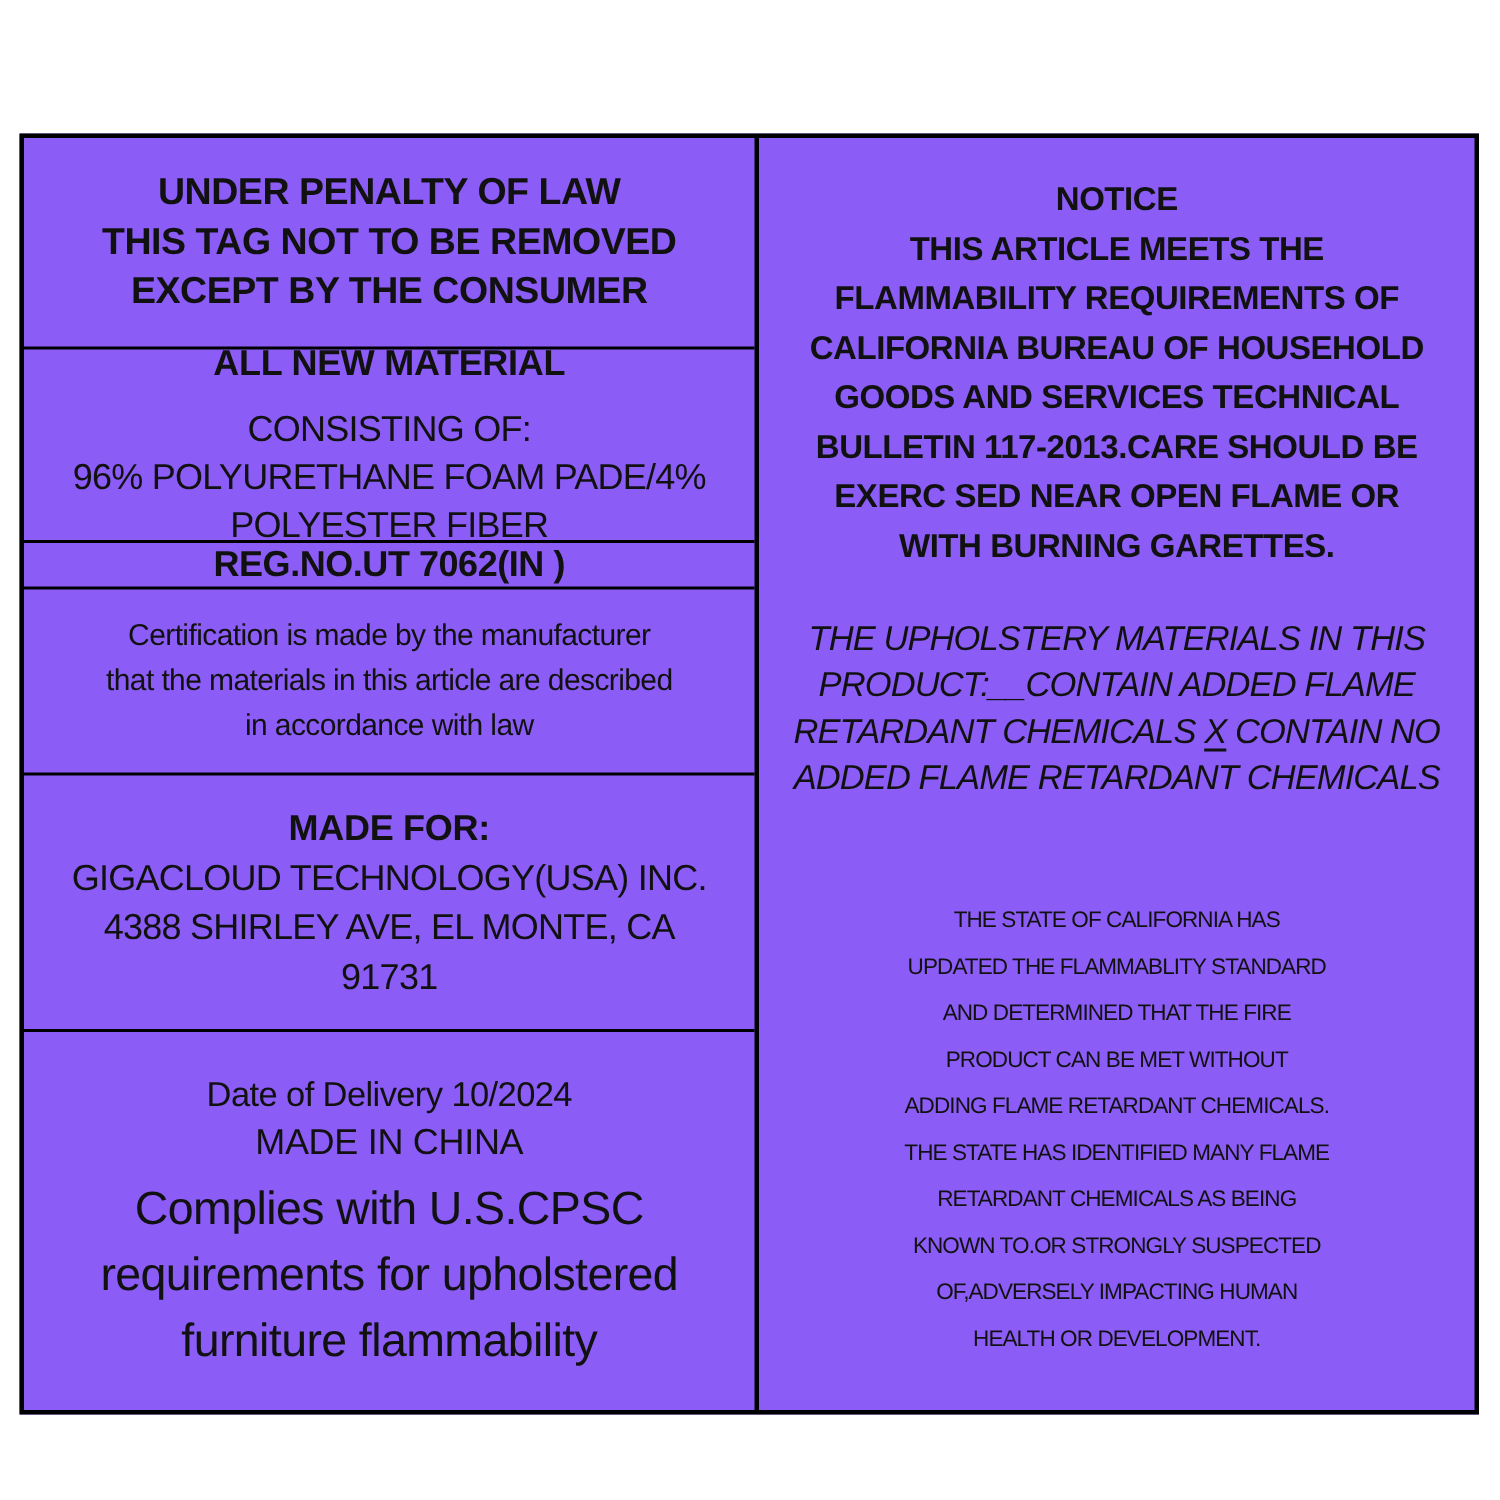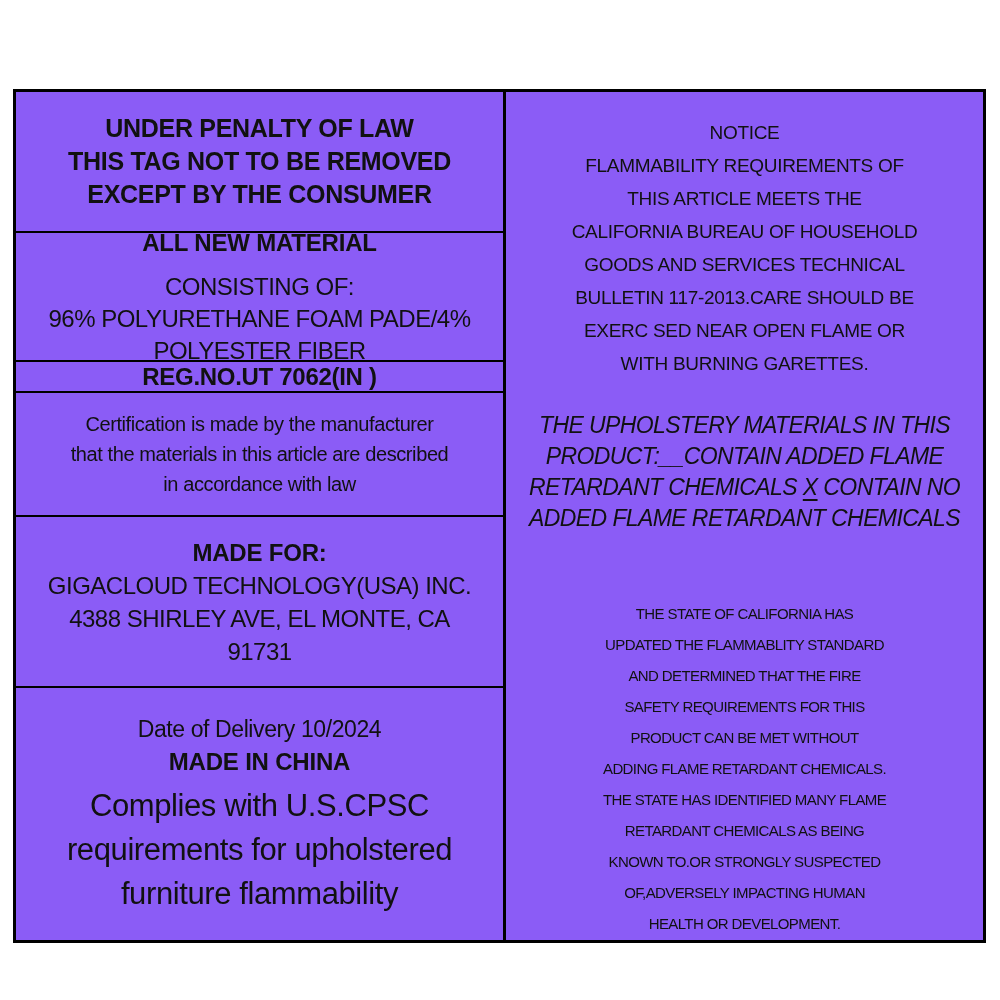--- a/index.html
+++ b/index.html
@@ -41,24 +41,24 @@
 
   .sec-penalty   { height: 141px; font-weight: bold; font-size: 25px; line-height: 33px; letter-spacing: -0.3px; }
   .sec-material  { height: 129px; font-size: 24px; line-height: 32px; letter-spacing: -0.5px; gap: 12px; }
   .sec-material .title { font-weight: bold; letter-spacing: -0.2px; }
   .sec-reg       { height: 31px; font-weight: bold; font-size: 24px; line-height: 30px; letter-spacing: -0.3px; }
   .sec-cert      { height: 124px; font-size: 20px; line-height: 30px; letter-spacing: -0.4px; }
   .sec-madefor   { height: 171px; font-size: 24px; line-height: 33px; letter-spacing: -0.5px; }
   .sec-madefor .title { font-weight: bold; letter-spacing: -0.2px; }
   .sec-origin    { height: 252px; justify-content: flex-start; padding-top: 26px; }
   .delivery      { font-size: 23px; line-height: 31px; letter-spacing: -0.4px; }
-  .made-in       { font-size: 24px; line-height: 33px; font-weight: bold; letter-spacing: -0.2px; }
+  .made-in       { font-size: 24px; line-height: 33px; font-weight: normal; letter-spacing: -0.2px; }
   .cpsc          { font-size: 31px; line-height: 44px; letter-spacing: -0.4px; margin-top: 6px; }
 
-  .notice-block  { font-weight: normal; font-size: 19px; line-height: 33px; letter-spacing: -0.3px; }
+  .notice-block  { font-weight: bold; font-size: 22px; line-height: 33px; letter-spacing: -0.3px; }
   .upholstery    { font-size: 23px; line-height: 31px; letter-spacing: -0.6px; margin-top: 30px; font-style: italic; }
   .state-block   { font-size: 15px; line-height: 31px; letter-spacing: -0.6px; margin-top: 64px; }
   .u { text-decoration: underline; text-underline-offset: 4px; }
 </style>
 </head>
 <body>
 
 <div class="label">
 
   <div class="col-left">
@@ -111,42 +111,41 @@
         </div>
     </div>
 
   </div>
 
   <div class="col-right">
 
     <div class="notice-block">
       <div>NOTICE</div>
       <div>
+          <div class="ln">THIS ARTICLE MEETS THE</div>
           <div class="ln">FLAMMABILITY REQUIREMENTS OF</div>
-          <div class="ln">THIS ARTICLE MEETS THE</div>
           <div class="ln">CALIFORNIA BUREAU OF HOUSEHOLD</div>
           <div class="ln">GOODS AND SERVICES TECHNICAL</div>
           <div class="ln">BULLETIN 117-2013.CARE SHOULD BE</div>
           <div class="ln">EXERC SED NEAR OPEN FLAME OR</div>
           <div class="ln">WITH BURNING GARETTES.</div>
         </div>
     </div>
 
     <div class="upholstery">
         <div class="ln"><span>THE UPHOLSTERY MATERIALS IN THIS</span></div>
         <div class="ln"><span>PRODUCT:</span><span>__</span><span>CONTAIN ADDED FLAME</span></div>
         <div class="ln"><span>RETARDANT CHEMICALS </span><span class="u">X</span><span> CONTAIN NO</span></div>
         <div class="ln"><span>ADDED FLAME RETARDANT CHEMICALS</span></div>
       </div>
 
     <div class="state-block">
         <div class="ln">THE STATE OF CALIFORNIA HAS</div>
         <div class="ln">UPDATED THE FLAMMABLITY STANDARD</div>
         <div class="ln">AND DETERMINED THAT THE FIRE</div>
-        <div class="ln">SAFETY REQUIREMENTS FOR THIS</div>
         <div class="ln">PRODUCT CAN BE MET WITHOUT</div>
         <div class="ln">ADDING FLAME RETARDANT CHEMICALS.</div>
         <div class="ln">THE STATE HAS IDENTIFIED MANY FLAME</div>
         <div class="ln">RETARDANT CHEMICALS AS BEING</div>
         <div class="ln">KNOWN TO.OR STRONGLY SUSPECTED</div>
         <div class="ln">OF,ADVERSELY IMPACTING HUMAN</div>
         <div class="ln">HEALTH OR DEVELOPMENT.</div>
       </div>
 
   </div>

